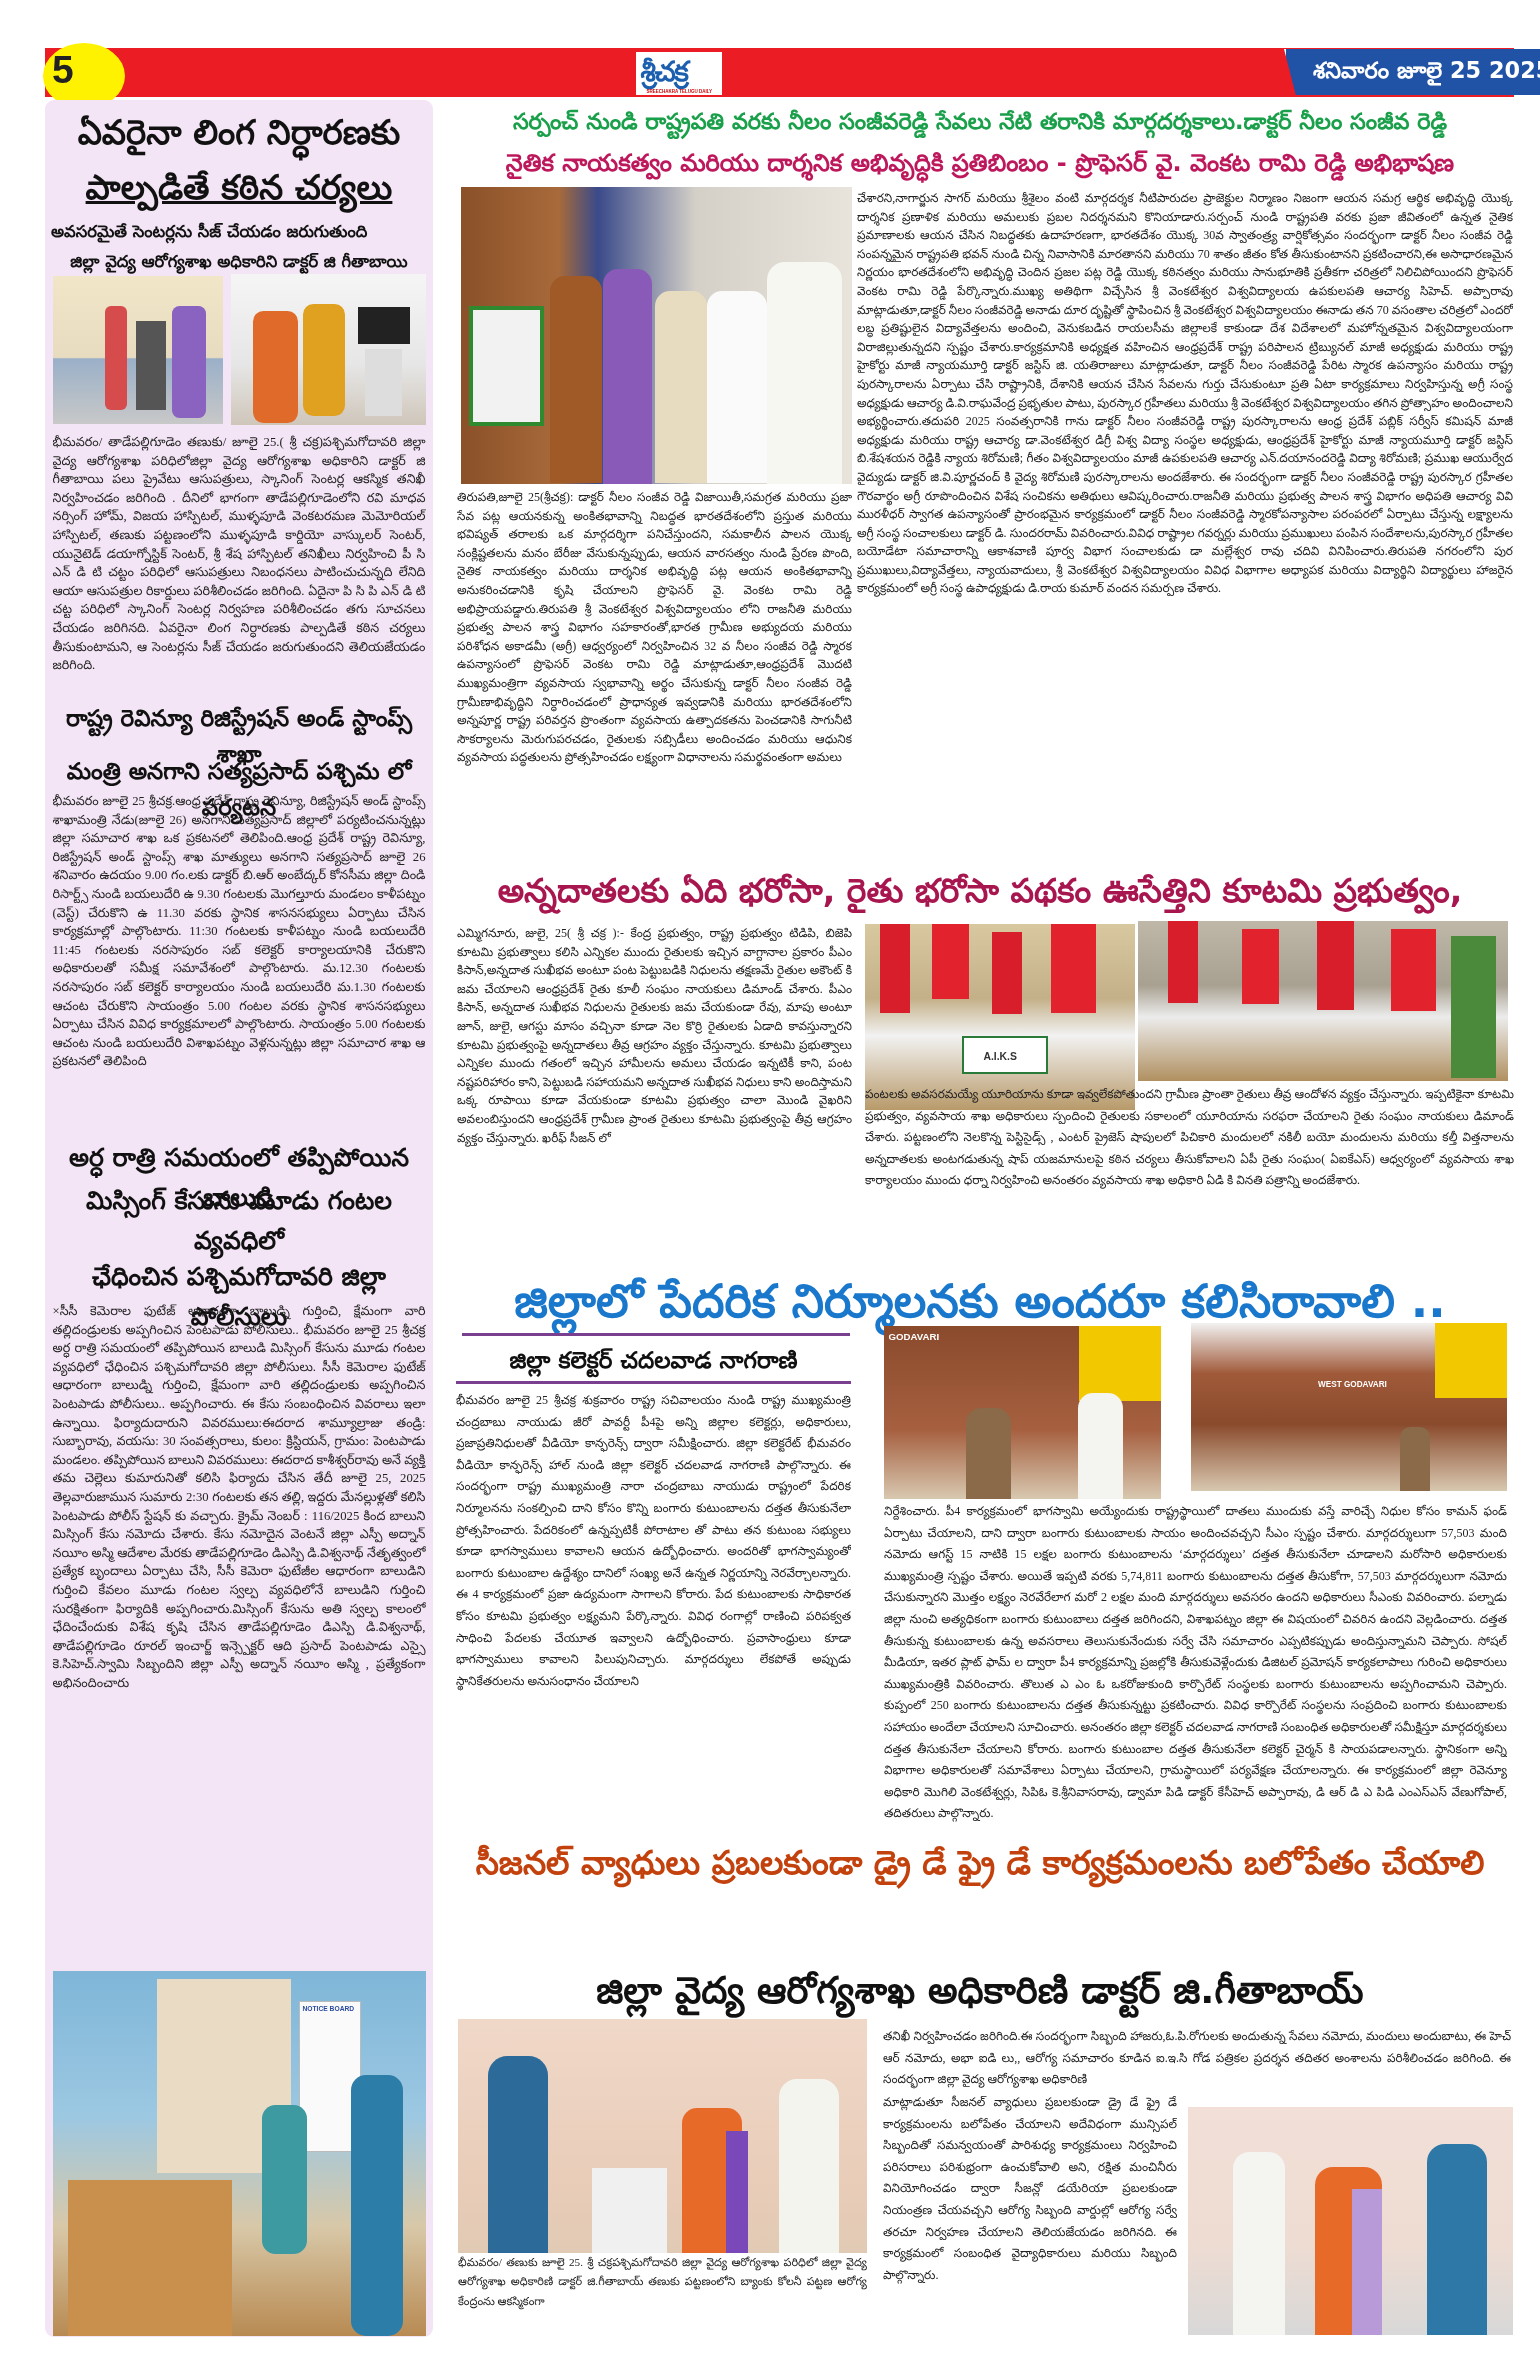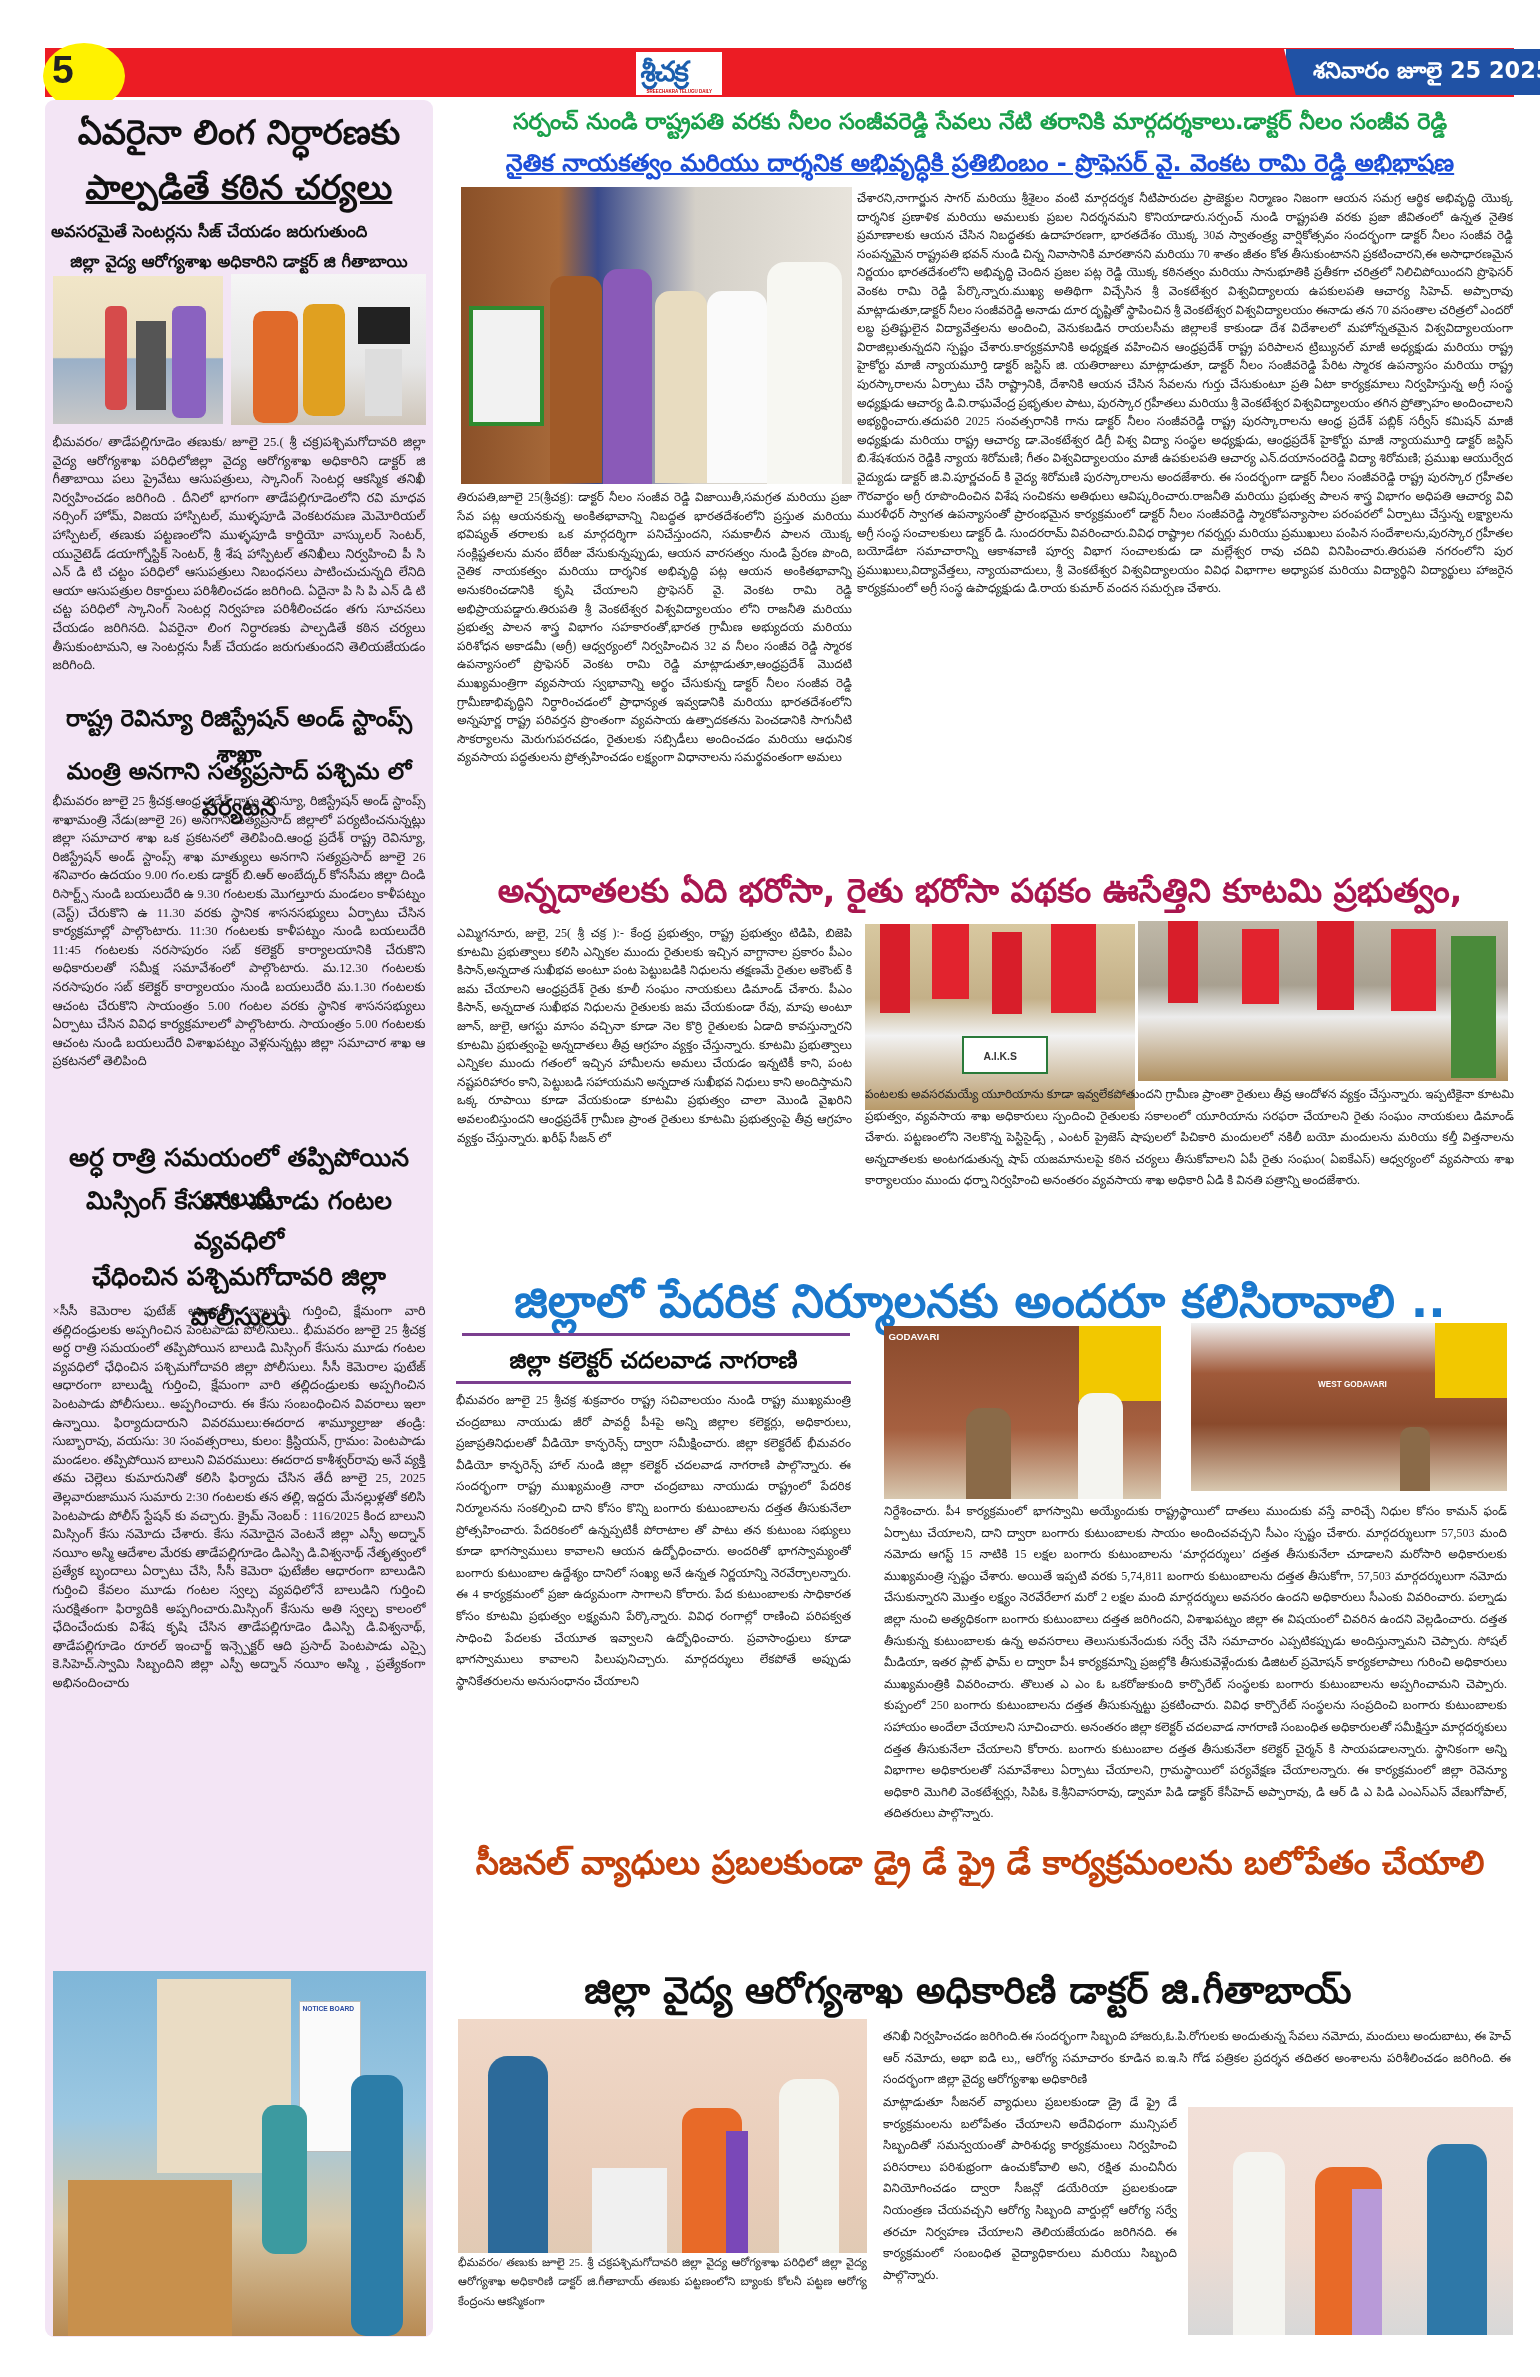--- a/index.html
+++ b/index.html
@@ -80,21 +80,21 @@
     <div style="position:absolute;left:246px;top:30px;width:60px;height:149px;background:#fafafa;border:1.5px solid #bbb;">
       <span style="position:absolute;left:3px;top:3px;font:bold 6.7px 'Liberation Sans',sans-serif;color:#2a4aa0;">NOTICE BOARD</span>
     </div>
     <div style="position:absolute;left:15px;top:209px;width:164px;height:157px;background:#c8904c;"></div>
     <div style="position:absolute;left:298px;top:104px;width:52px;height:261px;background:#2c7da8;border-radius:15px;"></div>
     <div style="position:absolute;left:209px;top:134px;width:45px;height:149px;background:#3c9aa0;border-radius:13.4px;"></div>
   </div>
 </div>
 
 <div class="gh" style="left:447px;top:101px;width:1066px;font-size:22.4px;line-height:40px;color:#1aa04a;">సర్పంచ్ నుండి రాష్ట్రపతి వరకు నీలం సంజీవరెడ్డి సేవలు నేటి తరానికి మార్గదర్శకాలు.డాక్టర్ నీలం సంజీవ రెడ్డి</div>
-<div class="gh" style="left:447px;top:143px;width:1066px;font-size:24px;line-height:40px;color:#1d4ed8;text-decoration:underline;">నైతిక నాయకత్వం మరియు దార్శనిక అభివృద్ధికి ప్రతిబింబం - ప్రొఫెసర్ వై. వెంకట రామి రెడ్డి అభిభాషణ</div>
+<div class="gh" style="left:447px;top:143px;width:1066px;font-size:24px;line-height:40px;color:#be185d;">నైతిక నాయకత్వం మరియు దార్శనిక అభివృద్ధికి ప్రతిబింబం - ప్రొఫెసర్ వై. వెంకట రామి రెడ్డి అభిభాషణ</div>
 
 <div class="photo" style="left:461px;top:187px;width:391px;height:297px;background:linear-gradient(90deg,#8a5028 0%,#a86a3a 25%,#3a4a8a 35%,#d4d0c8 60%,#e8e4dc 100%);">
   <div style="position:absolute;left:7.5px;top:119px;width:67px;height:112px;background:#f2f2f2;border:4.5px solid #2f8a2f;"></div>
   <div style="position:absolute;left:89px;top:89px;width:52px;height:207px;background:#a05a28;border-radius:15px 15px 0 0;"></div>
   <div style="position:absolute;left:142px;top:82px;width:49px;height:215px;background:#8a5ab8;border-radius:15px 15px 0 0;"></div>
   <div style="position:absolute;left:194px;top:104px;width:52px;height:192px;background:#e8dcc0;border-radius:15px 15px 0 0;"></div>
   <div style="position:absolute;left:246px;top:104px;width:60px;height:192px;background:#fafafa;border-radius:15px 15px 0 0;"></div>
   <div style="position:absolute;left:306px;top:75px;width:75px;height:222px;background:#f7f7f2;border-radius:18px 18px 0 0;"></div>
 </div>
 <div class="body" style="left:457px;top:488px;width:395px;height:377px;font-size:12px;line-height:18.6px;">తిరుపతి,జూలై 25(శ్రీచక్ర): డాక్టర్ నీలం సంజీవ రెడ్డి విజాయితీ,సమగ్రత మరియు ప్రజా సేవ పట్ల ఆయనకున్న అంకితభావాన్ని నిబద్ధత భారతదేశంలోని ప్రస్తుత మరియు భవిష్యత్ తరాలకు ఒక మార్గదర్శిగా పనిచేస్తుందని, సమకాలీన పాలన యొక్క సంక్లిష్టతలను మనం బేరీజు వేసుకున్నప్పుడు, ఆయన వారసత్వం నుండి ప్రేరణ పొంది, నైతిక నాయకత్వం మరియు దార్శనిక అభివృద్ధి పట్ల ఆయన అంకితభావాన్ని అనుకరించడానికి కృషి చేయాలని ప్రొఫెసర్ వై. వెంకట రామి రెడ్డి అభిప్రాయపడ్డారు.తిరుపతి శ్రీ వెంకటేశ్వర విశ్వవిద్యాలయం లోని రాజనీతి మరియు ప్రభుత్వ పాలన శాస్త్ర విభాగం సహకారంతో,భారత గ్రామీణ అభ్యుదయ మరియు పరిశోధన అకాడమీ (అగ్రీ) ఆధ్వర్యంలో నిర్వహించిన 32 వ నీలం సంజీవ రెడ్డి స్మారక ఉపన్యాసంలో ప్రొఫెసర్ వెంకట రామి రెడ్డి మాట్లాడుతూ,ఆంధ్రప్రదేశ్ మొదటి ముఖ్యమంత్రిగా వ్యవసాయ స్వభావాన్ని అర్థం చేసుకున్న డాక్టర్ నీలం సంజీవ రెడ్డి గ్రామీణాభివృద్ధిని నిర్ధారించడంలో ప్రాధాన్యత ఇవ్వడానికి మరియు భారతదేశంలోని అన్నపూర్ణ రాష్ట్ర పరివర్తన ప్రొంతంగా వ్యవసాయ ఉత్పాదకతను పెంచడానికి సాగునీటి సౌకర్యాలను మెరుగుపరచడం, రైతులకు సబ్సిడీలు అందించడం మరియు ఆధునిక వ్యవసాయ పద్ధతులను ప్రోత్సహించడం లక్ష్యంగా విధానాలను సమర్థవంతంగా అమలు</div>
@@ -133,21 +133,21 @@
   <div style="position:absolute;left:194px;top:67px;width:45px;height:106px;background:#f4f4f0;border-radius:15px 15px 0 0;"></div>
 </div>
 <div class="photo" style="left:1191px;top:1323px;width:316px;height:168px;background:linear-gradient(180deg,#f2f2f2 0%,#a05a3a 30%,#8a4a2c 60%,#d8c8b0 100%);">
   <span style="position:absolute;left:127px;top:57px;font:bold 8.2px 'Liberation Sans',sans-serif;color:#fff;">WEST GODAVARI</span>
   <div style="position:absolute;right:0;top:0;width:72px;height:75px;background:#f2c800;"></div>
   <div style="position:absolute;left:209px;top:104px;width:30px;height:64px;background:#8a6a48;border-radius:10.4px 10.4px 0 0;"></div>
 </div>
 <div class="body" style="left:884px;top:1501px;width:623px;height:395px;font-size:12px;line-height:21.6px;">నిర్దేశించారు. పీ4 కార్యక్రమంలో భాగస్వామి అయ్యేందుకు రాష్ట్రస్థాయిలో దాతలు ముందుకు వస్తే వారిచ్చే నిధుల కోసం కామన్ ఫండ్ ఏర్పాటు చేయాలని, దాని ద్వారా బంగారు కుటుంబాలకు సాయం అందించవచ్చని సీఎం స్పష్టం చేశారు. మార్గదర్శులుగా 57,503 మంది నమోదు ఆగస్ట్ 15 నాటికి 15 లక్షల బంగారు కుటుంబాలను ‘మార్గదర్శులు’ దత్తత తీసుకునేలా చూడాలని మరోసారి అధికారులకు ముఖ్యమంత్రి స్పష్టం చేశారు. అయితే ఇప్పటి వరకు 5,74,811 బంగారు కుటుంబాలను దత్తత తీసుకోగా, 57,503 మార్గదర్శులుగా నమోదు చేసుకున్నారని మొత్తం లక్ష్యం నెరవేరేలాగ మరో 2 లక్షల మంది మార్గదర్శులు అవసరం ఉందని అధికారులు సీఎంకు వివరించారు. పల్నాడు జిల్లా నుంచి అత్యధికంగా బంగారు కుటుంబాలు దత్తత జరిగిందని, విశాఖపట్నం జిల్లా ఈ విషయంలో చివరిన ఉందని వెల్లడించారు. దత్తత తీసుకున్న కుటుంబాలకు ఉన్న అవసరాలు తెలుసుకునేందుకు సర్వే చేసి సమాచారం ఎప్పటికప్పుడు అందిస్తున్నామని చెప్పారు. సోషల్ మీడియా, ఇతర ప్లాట్ ఫామ్ ల ద్వారా పీ4 కార్యక్రమాన్ని ప్రజల్లోకి తీసుకువెళ్లేందుకు డిజిటల్ ప్రమోషన్ కార్యకలాపాలు గురించి అధికారులు ముఖ్యమంత్రికి వివరించారు. తొలుత ఎ ఎం ఓ ఒకరోజుకుంది కార్పొరేట్ సంస్థలకు బంగారు కుటుంబాలను అప్పగించామని చెప్పారు. కుప్పంలో 250 బంగారు కుటుంబాలను దత్తత తీసుకున్నట్టు ప్రకటించారు. వివిధ కార్పొరేట్ సంస్థలను సంప్రదించి బంగారు కుటుంబాలకు సహాయం అందేలా చేయాలని సూచించారు. అనంతరం జిల్లా కలెక్టర్ చదలవాడ నాగరాణి సంబంధిత అధికారులతో సమీక్షిస్తూ మార్గదర్శకులు దత్తత తీసుకునేలా చేయాలని కోరారు. బంగారు కుటుంబాల దత్తత తీసుకునేలా కలెక్టర్ చైర్మన్ కి సాయపడాలన్నారు. స్థానికంగా అన్ని విభాగాల అధికారులతో సమావేశాలు ఏర్పాటు చేయాలని, గ్రామస్థాయిలో పర్యవేక్షణ చేయాలన్నారు. ఈ కార్యక్రమంలో జిల్లా రెవెన్యూ అధికారి మొగిలి వెంకటేశ్వర్లు, సిపిఓ కె.శ్రీనివాసరావు, డ్వామా పిడి డాక్టర్ కేసీహెచ్ అప్పారావు, డి ఆర్ డి ఎ పిడి ఎంఎస్ఎస్ వేణుగోపాల్, తదితరులు పాల్గొన్నారు.</div>
 
 <div class="gh" style="left:447px;top:1836px;width:1066px;font-size:33px;line-height:54px;color:#c2410c;">సీజనల్ వ్యాధులు ప్రబలకుండా డ్రై డే ఫ్రై డే కార్యక్రమంలను బలోపేతం చేయాలి</div>
-<div class="gh" style="left:435px;top:1959px;width:1066px;font-size:37px;line-height:63px;color:#111;">జిల్లా వైద్య ఆరోగ్యశాఖ అధికారిణి డాక్టర్ జి.గీతాబాయ్</div>
+<div class="gh" style="left:447px;top:1959px;width:1066px;font-size:37px;line-height:63px;color:#111;">జిల్లా వైద్య ఆరోగ్యశాఖ అధికారిణి డాక్టర్ జి.గీతాబాయ్</div>
 
 <div class="photo" style="left:458px;top:2019px;width:409px;height:312px;background:linear-gradient(180deg,#f0d8c8 0%,#e8ccb8 55%,#d8c8b0 100%);">
   <div style="position:absolute;left:30px;top:37px;width:60px;height:274px;background:#2c6a9a;border-radius:19.4px 19.4px 0 0;"></div>
   <div style="position:absolute;left:134px;top:149px;width:75px;height:163px;background:#f0f0f0;"></div>
   <div style="position:absolute;left:224px;top:89px;width:60px;height:222px;background:#e86a28;border-radius:15px 15px 0 0;"></div>
   <div style="position:absolute;left:268px;top:112px;width:22.4px;height:200px;background:#7a48b8;"></div>
   <div style="position:absolute;left:321px;top:60px;width:60px;height:252px;background:#f4f4ee;border-radius:18px 18px 0 0;"></div>
 </div>
 <div class="body" style="left:458px;top:2253px;width:409px;height:82px;font-size:11.2px;line-height:19.4px;background:#fff;">భీమవరం/ తణుకు  జూలై 25. శ్రీ చక్రపశ్చిమగోదావరి జిల్లా వైద్య ఆరోగ్యశాఖ పరిధిలో జిల్లా వైద్య ఆరోగ్యశాఖ అధికారిణి డాక్టర్ జి.గీతాబాయ్ తణుకు పట్టణంలోని  బ్యాంకు కోలనీ పట్టణ ఆరోగ్య కేంద్రంను ఆకస్మికంగా</div>
 

